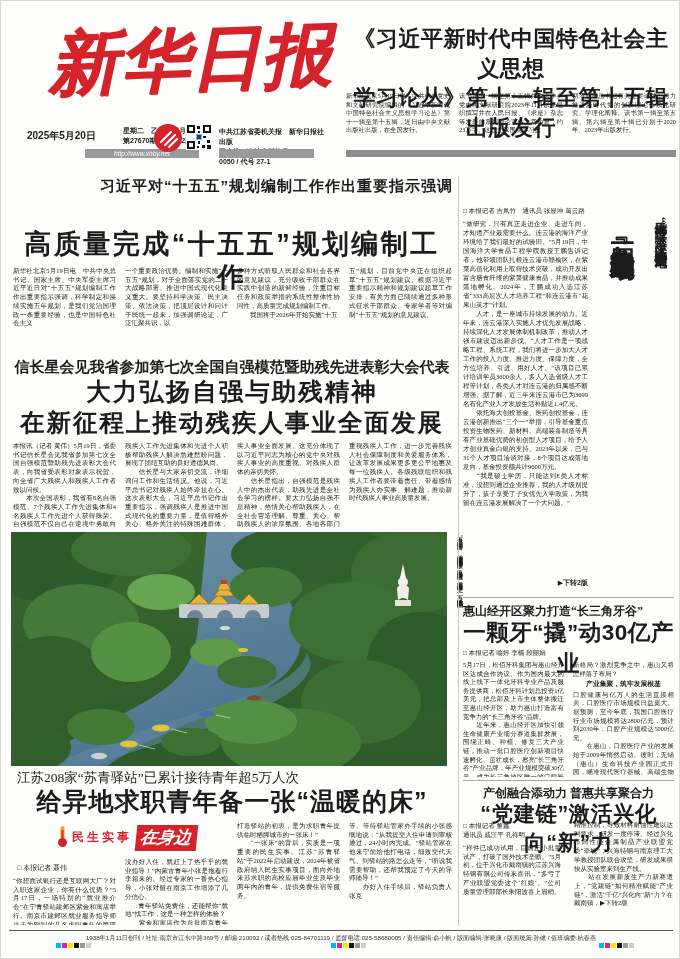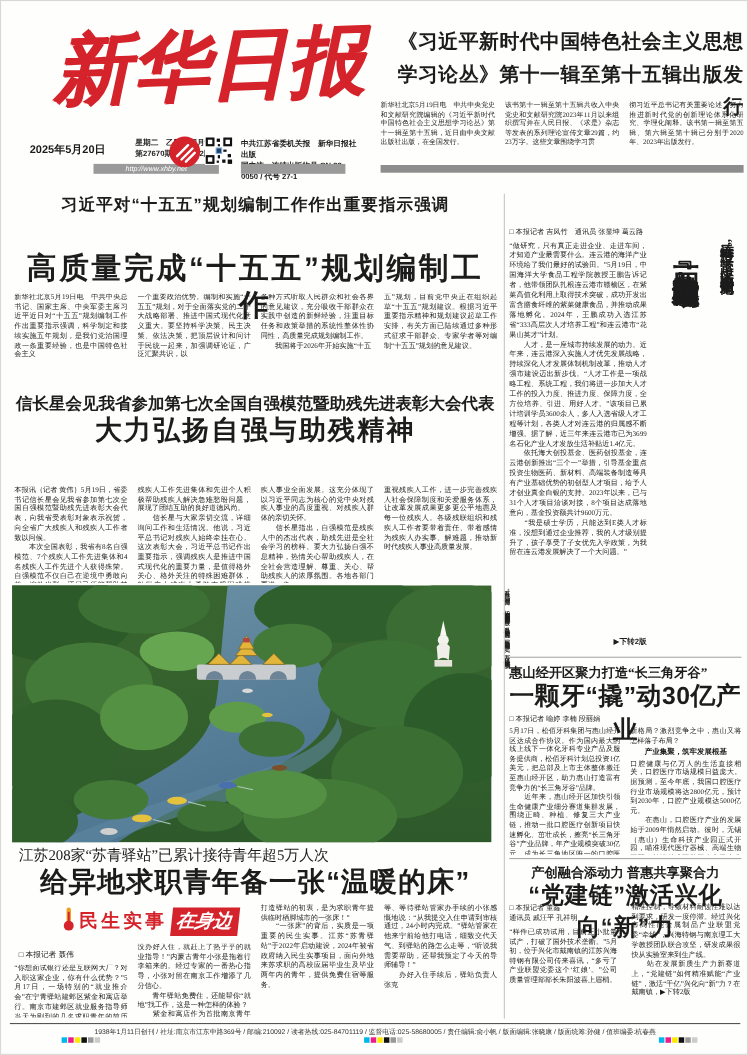--- a/index.html
+++ b/index.html
@@ -24,28 +24,28 @@
   .m-date { left:26px; top:128px; font-size:10px; font-weight:700; }
   .m-mid { left:122px; top:125px; font-size:7px; line-height:10px; font-weight:600; }
   .m-urlbar { left:84px; top:148px; width:114px; height:9px; background:#9a9a9a;
     color:#fff; font-size:6.5px; line-height:9px; text-align:center; font-style:italic; }
   .m-circle { left:152px; top:122px; }
   .m-qr { left:185px; top:123px; }
   .m-right { left:218px; top:126px; width:105px; font-size:7px; line-height:10px; font-weight:600; }
   .m-rightbar { left:218px; top:148px; width:95px; height:9px; background:#9a9a9a; }
 
   
-  .tr-h { left:345px; top:23px; width:330px; text-align:right; font-weight:900;
-    font-size:18px; line-height:29.5px; letter-spacing:0.5px; }
+  .tr-h { left:345px; top:23px; width:330px; text-align:center; font-weight:900;
+    font-size:22px; line-height:29.5px; letter-spacing:0.5px; }
   .tr-cols { left:345px; top:91px; width:330px; height:54px; display:flex; gap:9px; }
   .tr-col { flex:1; font-size:6.3px; line-height:8.6px; overflow:hidden; }
   .tr-bar { left:345px; top:149px; width:330px; height:7px; background:#8d8d8d; }
 
   
-  .a1-kicker { left:10px; top:176px; width:442px; text-align:center; font-size:15px;
+  .a1-kicker { left:10px; top:176px; width:442px; text-align:right; font-size:15px;
     font-weight:900; letter-spacing:1px; }
   .a1-h { left:10px; top:194px; width:442px; text-align:center; font-size:27px;
     font-weight:900; letter-spacing:2.5px; line-height:33px; }
   .a1-h2 { top:227px; }
   .cols4 { left:12px; width:439px; display:flex; gap:9px; }
   .a1-cols { top:266px; height:88px; }
   .bodycol { flex:1; font-size:6.5px; line-height:8.7px; overflow:hidden; }
 
   .a2-kicker { left:10px; top:357px; width:442px; text-align:center; font-size:15px;
     font-weight:900; }
@@ -57,21 +57,21 @@
   
   .photo { left:10px; top:531px; width:436px; height:234px; overflow:hidden; }
   .photo-cap { left:447px; top:531px; width:16px; height:234px;
     writing-mode:vertical-rl; font-size:6px; line-height:8px; letter-spacing:0.5px; }
 
   
   .a3-kicker { left:16px; top:768px; font-size:13.5px; font-weight:400; }
   .a3-h { left:10px; top:784px; width:442px; text-align:center; font-size:25px;
     font-weight:900; letter-spacing:1px; }
   .badge { left:56px; top:822px; height:29px; display:flex; align-items:center; gap:4px; }
-  .badge-t1 { color:#d5232b; font-size:17px; font-weight:900; letter-spacing:3px; }
+  .badge-t1 { color:#d5232b; font-size:12px; font-weight:900; letter-spacing:3px; }
   .badge-t2 { background:#d5232b; color:#fff; font-size:17px; font-weight:900;
     font-style:italic; padding:1px 6px 2px 4px; transform:skewX(-6deg); }
   .a3-byline { left:16px; top:862px; font-size:7px; }
   .a3-c1 { left:12px; top:876px; width:103px; height:48px; }
   .a3-c2 { left:124px; top:857px; width:103px; height:67px; }
   .a3-c3 { left:236px; top:821px; width:103px; height:103px; }
   .a3-c4 { left:348px; top:821px; width:103px; height:103px; }
   .smallbody { font-size:6.5px; line-height:8.7px; }
 
   .vrule { left:457px; top:175px; width:1px; height:750px; background:#c7c7c3; }
@@ -190,20 +190,21 @@
   <div class="abs cols4 a1-cols">
     <div class="bodycol just pre">新华社北京5月19日电　中共中央总书记、国家主席、中央军委主席习近平近日对“十五五”规划编制工作作出重要指示强调，科学制定和接续实施五年规划，是我们党治国理政一条重要经验，也是中国特色社会主义</div>
     <div class="bodycol just pre">一个重要政治优势。编制和实施“十五五”规划，对于全面落实党的二十大战略部署、推进中国式现代化意义重大。要坚持科学决策、民主决策、依法决策，把顶层设计和问计于民统一起来，加强调研论证，广泛汇聚共识，以</div>
     <div class="bodycol just pre">多种方式听取人民群众和社会各界的意见建议，充分吸收干部群众在实践中创造的新鲜经验，注重目标任务和政策举措的系统性整体性协同性，高质量完成规划编制工作。
 　　我国将于2026年开始实施“十五</div>
     <div class="bodycol just pre">五”规划，目前党中央正在组织起草“十五五”规划建议。根据习近平重要指示精神和规划建议起草工作安排，有关方面已陆续通过多种形式征求干部群众、专家学者等对编制“十五五”规划的意见建议。</div>
   </div>
 
   <div class="abs a2-kicker serif">信长星会见我省参加第七次全国自强模范暨助残先进表彰大会代表</div>
   <div class="abs a2-h sans">大力弘扬自强与助残精神</div>
+  <div class="abs a2-h a2-h2 sans">在新征程上推动残疾人事业全面发展</div>
   <div class="abs cols4 a2-cols">
     <div class="bodycol just pre">本报讯（记者 黄伟）5月19日，省委书记信长星会见我省参加第七次全国自强模范暨助残先进表彰大会代表，向我省受表彰对象表示祝贺，向全省广大残疾人和残疾人工作者致以问候。
 　　本次全国表彰，我省有8名自强模范、7个残疾人工作先进集体和4名残疾人工作先进个人获得殊荣。自强模范不仅自己在逆境中勇敢向前、绽放光彩，还尽己所能帮助其他残疾人发展，彰显了自尊、自信、自强、自立的精神。</div>
     <div class="bodycol just pre">残疾人工作先进集体和先进个人积极帮助残疾人解决急难愁盼问题，展现了团结互助的良好道德风尚。
 　　信长星与大家亲切交流，详细询问工作和生活情况。他说，习近平总书记对残疾人始终牵挂在心。这次表彰大会，习近平总书记作出重要指示，强调残疾人是推进中国式现代化的重要力量，是值得格外关心、格外关注的特殊困难群体，勉励广大残疾人勇敢克服困难挑战，积极追求人生梦想，要求切实保障残疾人平等权益，促进残</div>
     <div class="bodycol just pre">疾人事业全面发展。这充分体现了以习近平同志为核心的党中央对残疾人事业的高度重视、对残疾人群体的亲切关怀。
 　　信长星指出，自强模范是残疾人中的杰出代表，助残先进是全社会学习的榜样。要大力弘扬自强不息精神，热情关心帮助残疾人，在全社会营造理解、尊重、关心、帮助残疾人的浓厚氛围。各地各部门要进一步</div>
     <div class="bodycol just pre">重视残疾人工作，进一步完善残疾人社会保障制度和关爱服务体系，让改革发展成果更多更公平地惠及每一位残疾人。各级残联组织和残疾人工作者要带着责任、带着感情为残疾人办实事、解难题，推动新时代残疾人事业高质量发展。</div>
   </div>
 

